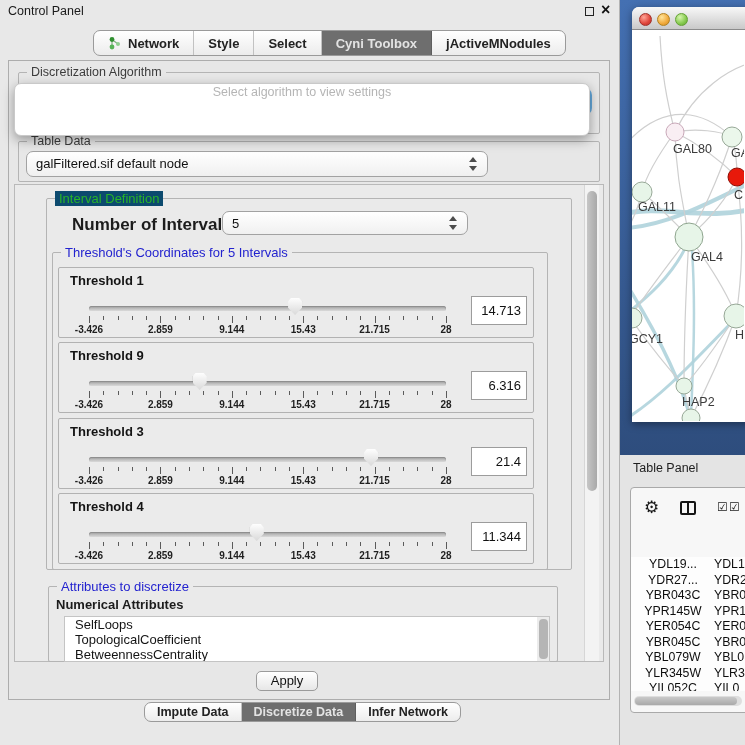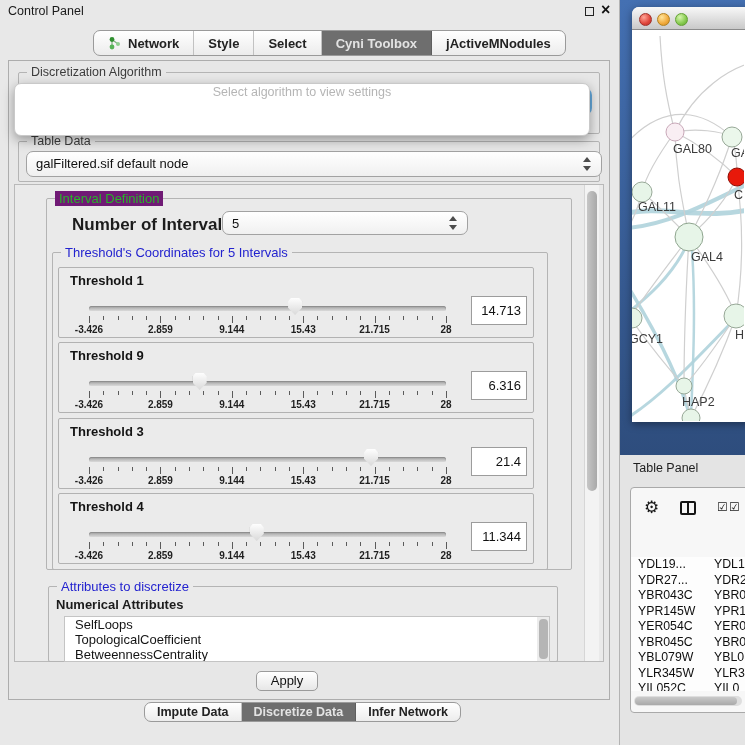--- a/index.html
+++ b/index.html
@@ -20,38 +20,38 @@
   .seg { display:flex; align-items:center; padding:0 14px; font-weight:bold; font-size:13px; color:#222; border-right:1px solid #c2c2c2; white-space:nowrap; }
   #bottom-tabs .seg { font-size:12.5px; padding:0 12px; }
   .seg:last-child { border-right:none; }
   .seg.selected { background:var(--tab_selected_bg); color:#e3e3e3; border-color:#5e5e5e; }
   .tabicon { margin-right:6px; }
 
   .outer-panel { position:absolute; left:8px; top:60px; width:602px; height:640px; border:1px solid #adadad; background:#e7e7e7; }
 
   .group { position:absolute; border:1px solid #b4b4b4; border-radius:2px; }
   .group-title { position:absolute; top:-8px; left:8px; padding:0 4px; font-size:12.5px; background:#e7e7e7; color:#3c3c3c; white-space:nowrap; }
-  .group-title.green { color:var(--accent_green); font-size:13px; background:#701a75; }
+  .group-title.green { color:var(--accent_green); font-size:13px; background:#0c4a6e; }
   .group-title.blue { color:var(--accent_blue); font-size:13px; background:#eaeaea; }
 
   #algo-group { left:18px; top:72px; width:582px; height:62px; }
   #algo-combo { position:absolute; left:26px; top:88px; width:566px; height:27px; background:#fff; border:2px solid var(--focus_ring); border-radius:7px; }
 
   #algo-popup { position:absolute; left:14px; top:83px; width:576px; height:53px; background:#fff; border:1px solid #c9c9c9; border-radius:7px; box-shadow:0 4px 12px rgba(0,0,0,.35); z-index:6; overflow:hidden; }
   .popup-hint { height:17px; line-height:17px; text-align:center; color:#b5b5b5; font-size:12.5px; }
   .popup-opt { height:18px; line-height:18px; padding-left:3px; font-size:13px; color:#0d0d0d; }
   .popup-opt.first { font-weight:bold; }
 
   #td-group { left:18px; top:141px; width:582px; height:41px; }
   .combo { position:absolute; background:linear-gradient(#ffffff,#f0f0f0); border:1px solid #a2a2a2; border-radius:7px; }
   .combo .combo-text { position:absolute; left:9px; top:0; line-height:24px; font-size:13px; color:#111; }
   .spin { position:absolute; right:9px; top:50%; margin-top:-8px; width:9px; height:16px; }
   .spin::before { content:""; position:absolute; top:1px; left:0; border-left:4.5px solid transparent; border-right:4.5px solid transparent; border-bottom:5px solid #4c4c4c; }
   .spin::after { content:""; position:absolute; bottom:1px; left:0; border-left:4.5px solid transparent; border-right:4.5px solid transparent; border-top:5px solid #4c4c4c; }
-  #td-combo { left:26px; top:151px; width:576px; height:26px; }
+  #td-combo { left:26px; top:151px; width:462px; height:26px; }
 
   #scroll-panel { position:absolute; left:14px; top:184px; width:590px; height:478px; border:1px solid #b9b9b9; background:#eaeaea; }
   #main-vscroll { position:absolute; left:584px; top:185px; width:15px; height:476px; background:#f3f3f3; border-left:1px solid #d6d6d6; }
   #main-vscroll .thumb-v { position:absolute; left:2px; top:6px; width:10px; height:300px; border-radius:5px; background:linear-gradient(90deg,#c6c6c6,#a9a9a9); }
 
   #interval-group { left:46px; top:198px; width:526px; height:372px; }
   #noi-label { position:absolute; left:72px; top:215px; font-weight:bold; font-size:17px; }
   #noi-spinner { left:222px; top:211px; width:246px; height:24px; }
   #thr-group { left:52px; top:252px; width:496px; height:318px; }
 
@@ -97,21 +97,21 @@
   .gear-glyph { position:absolute; left:14px; top:0px; font-family:"DejaVu Sans",sans-serif; font-size:17px; color:#1a1a1a; }
   .split-icon { position:absolute; left:50px; top:4px; width:16px; height:14px; border:2px solid #151515; border-radius:2px; }
   .split-icon::after { content:""; position:absolute; left:5px; top:0; width:2px; height:10px; background:#151515; }
   .check-glyph { position:absolute; top:3px; font-family:"DejaVu Sans",sans-serif; font-size:12px; color:#1a1a1a; }
   #check-1 { left:87px; } #check-2 { left:99px; }
   #thead { position:absolute; left:631px; top:564px; width:114px; height:24px; display:flex; font-size:15px; }
   #thead .hc1 { flex:0 0 77px; background:var(--table_header_blue); border:1px solid #8fb6c8; text-align:center; line-height:22px; color:#111; }
   #thead .hc2 { flex:1; background:#ececec; border-top:1px solid #bdbdbd; border-bottom:1px solid #bdbdbd; line-height:22px; padding-left:26px; color:#111; }
   #trows { position:absolute; left:631px; top:557px; width:114px; height:134px; background:#fdfdfd; overflow:hidden; }
   .trow { display:flex; height:15.5px; line-height:15.5px; font-size:12.3px; color:#0e0e0e; }
-  .trow .c0 { flex:0 0 77px; padding-left:7px; white-space:nowrap; overflow:hidden; }
+  .trow .c0 { flex:0 0 77px; padding-left:7px; white-space:nowrap; overflow:hidden;text-align:center; }
   .trow .c1 { flex:1; padding-left:6px; white-space:nowrap; overflow:hidden; }
   #tb-hscroll { position:absolute; left:634px; top:696px; width:108px; height:10px; border-radius:5px; background:#dedede; }
   #tb-hscroll .thumb-h { position:absolute; left:1px; top:1px; width:102px; height:8px; border-radius:4px; background:linear-gradient(#c9c9c9,#a9a9a9); }
 </style>
 </head>
 <body>
 
 <div id="stage">
 
   <div id="control-panel">

